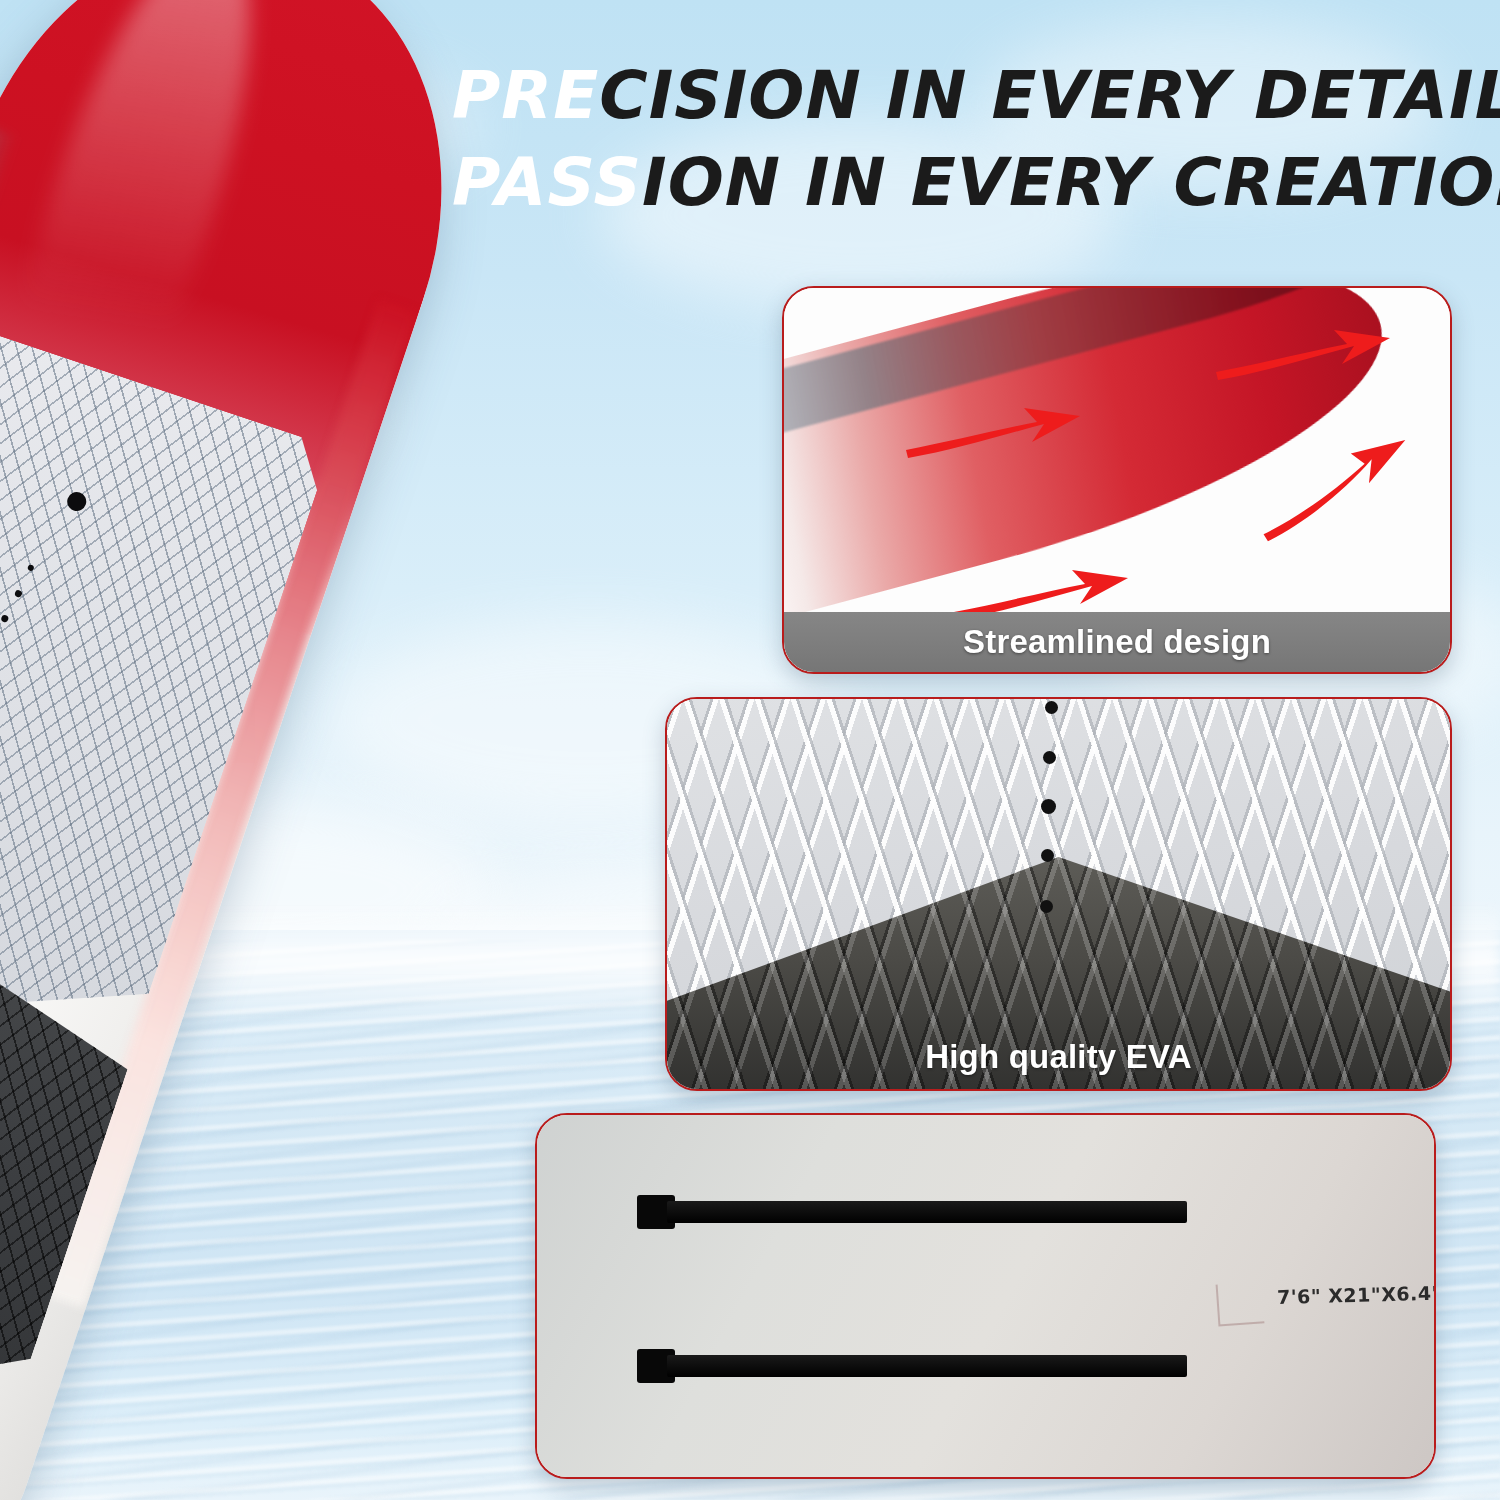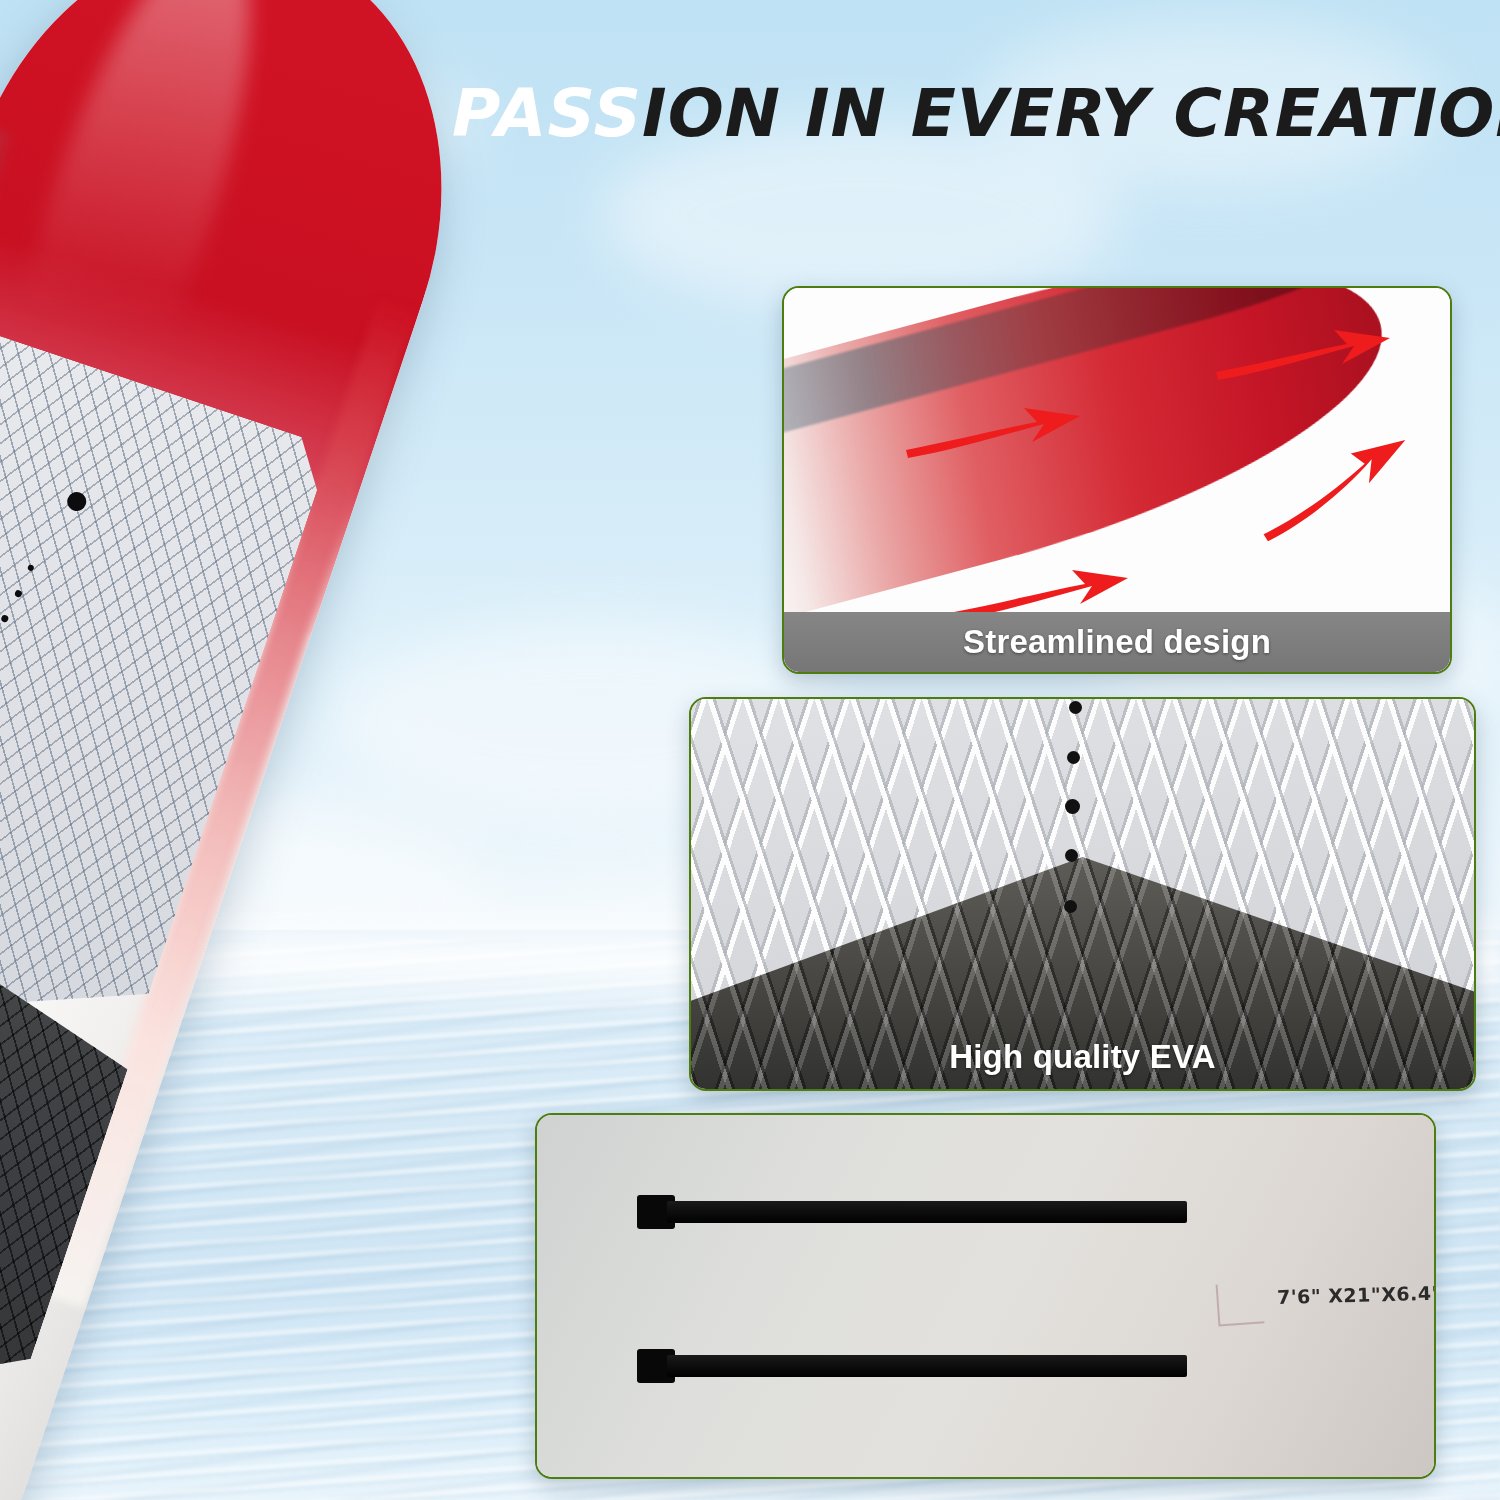--- a/index.html
+++ b/index.html
@@ -114,21 +114,21 @@
     font-size:66px;text-align:right;white-space:nowrap;
     font-family:"DejaVu Sans", sans-serif;
   }
   .hl-line{display:block;color:#1b1b1b;}
   .hl-line .over{color:#ffffff;}
   .hl1{margin-left:0;}
   .hl2{margin-top:18px;}
 
   
   .panel{
-    position:absolute;border:2px solid #4d7c0f;border-radius:17px;
+    position:absolute;border:2px solid #b91c1c;border-radius:32px;
     overflow:hidden;background:#fff;
     box-shadow:0 8px 22px rgba(60,85,110,.28);
   }
   .caption{
     position:absolute;left:0;right:0;bottom:0;
     display:flex;align-items:center;justify-content:center;
     color:#ffffff;font-weight:bold;letter-spacing:.2px;
     text-shadow:0 1px 3px rgba(0,0,0,.45);
   }
 
@@ -147,21 +147,21 @@
     transform:rotate(-15deg);transform-origin:0 50%;
     background:linear-gradient(95deg,rgba(170,180,190,.75) 0%,rgba(120,120,128,.75) 20%,rgba(150,60,66,.85) 48%,rgba(130,18,30,.95) 78%,rgba(92,10,20,.95) 100%);
     border-radius:0 70% 40% 0 / 0 80% 60% 0;
     filter:blur(1px);
   }
   .p1-caption{height:60px;background:linear-gradient(180deg,#868686,#767676);font-size:33px;}
   .arrow{position:absolute;}
   .arrow svg{display:block;}
 
   
-  #panel2{left:665px;top:697px;width:783px;height:390px;margin-left:24px;}
+  #panel2{left:665px;top:697px;width:783px;height:390px;}
   .evaBase{
     position:absolute;inset:0;
     background:linear-gradient(172deg,#dfe1e4 0%,#d7d9dd 50%,#cfd2d6 100%);
   }
   .evaDiamonds{
     position:absolute;inset:0;
     background:
       repeating-linear-gradient(72deg,
         rgba(255,255,255,.92) 0 5px,
         rgba(176,180,186,.75) 5px 8px,
@@ -251,20 +251,21 @@
 
       <div class="dotBig"></div>
       <div class="dotS" style="left:180px;top:662px;width:6px;height:6px;"></div>
       <div class="dotS" style="left:176px;top:690px;width:7px;height:7px;"></div>
       <div class="dotS" style="left:171px;top:718px;width:7px;height:7px;"></div>
 
     </div>
   </div>
 
   <div class="headline">
+    <span class="hl-line hl1"><span class="over">PRE</span><span>CISION IN EVERY DETAIL</span></span>
     <span class="hl-line hl2"><span class="over">PASS</span><span>ION IN EVERY CREATION</span></span>
   </div>
 
   <div class="panel" id="panel1">
     <div class="p1-canvas"></div>
     <div class="p1-boardShape"></div>
     <div class="p1-boardTop"></div>
 
     <div class="arrow" style="left:120px;top:120px;">
       <svg width="200" height="60" viewBox="0 0 200 60">

